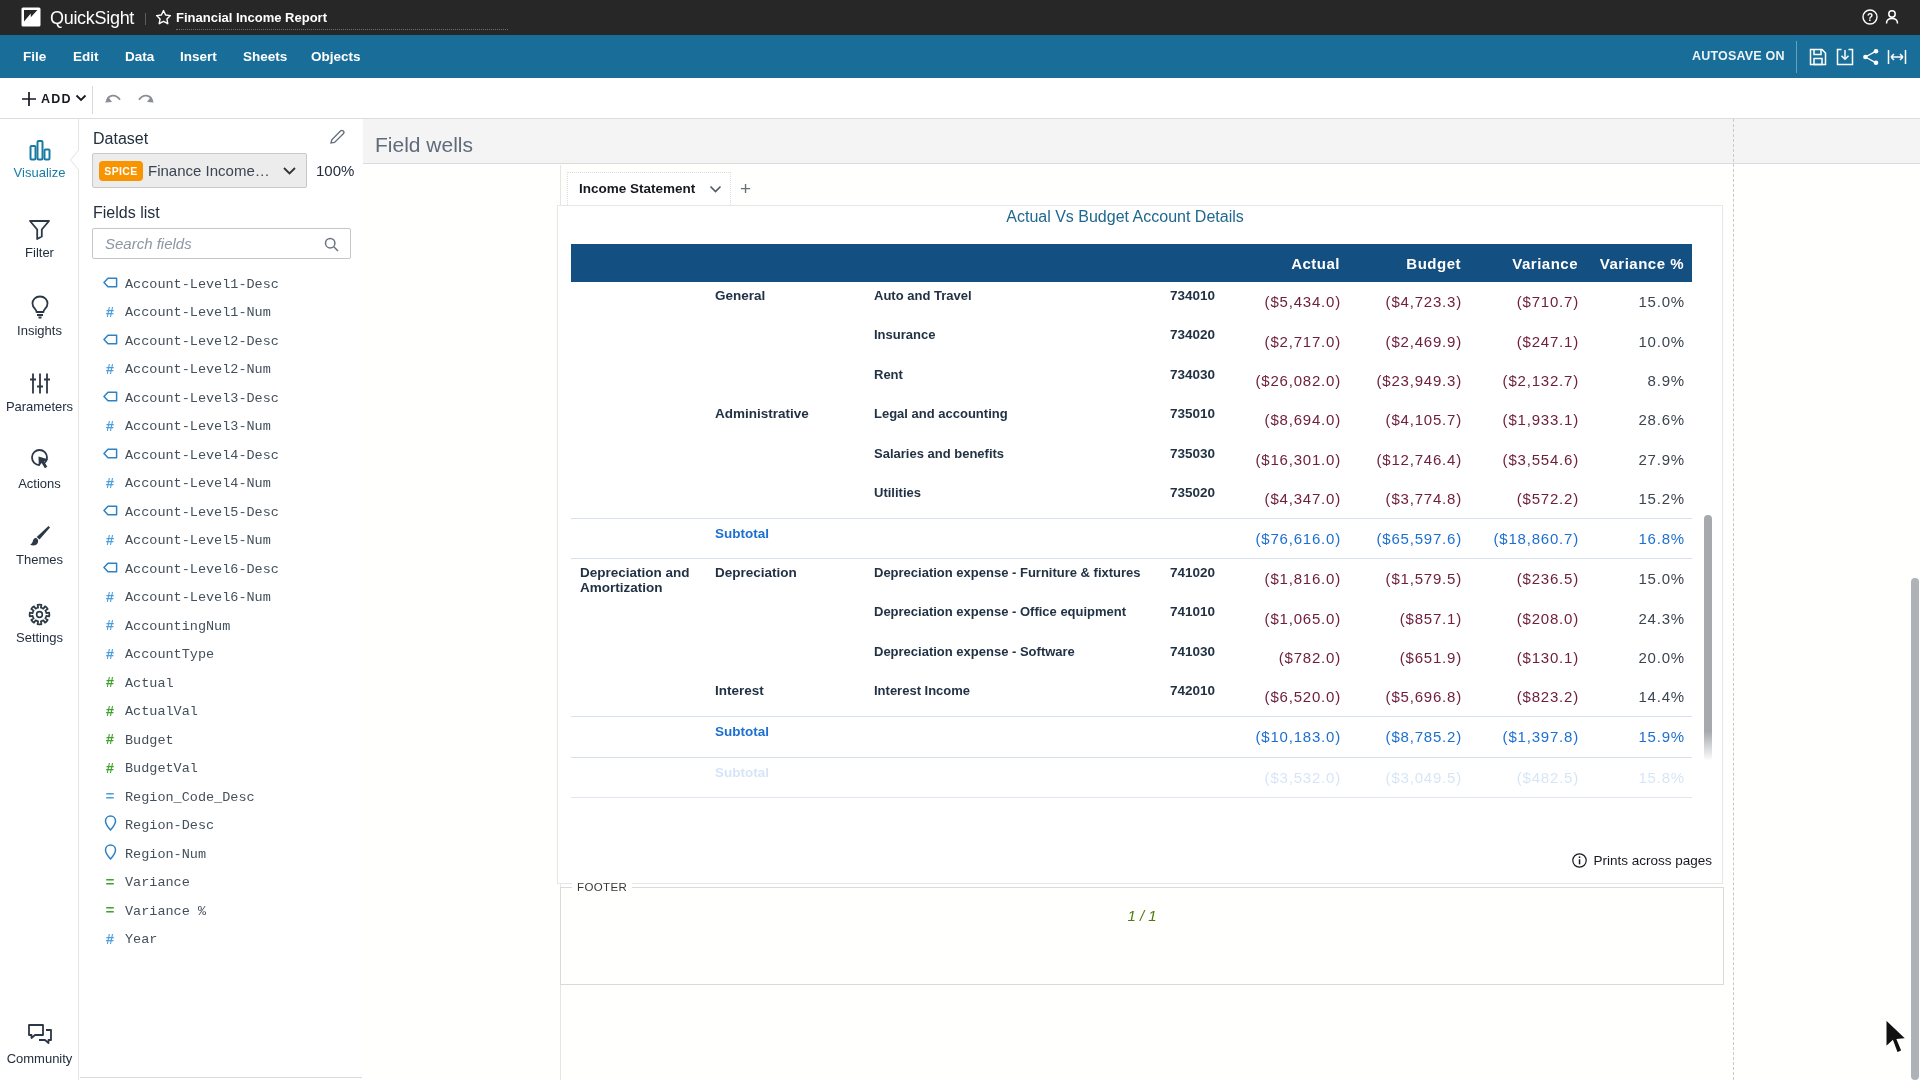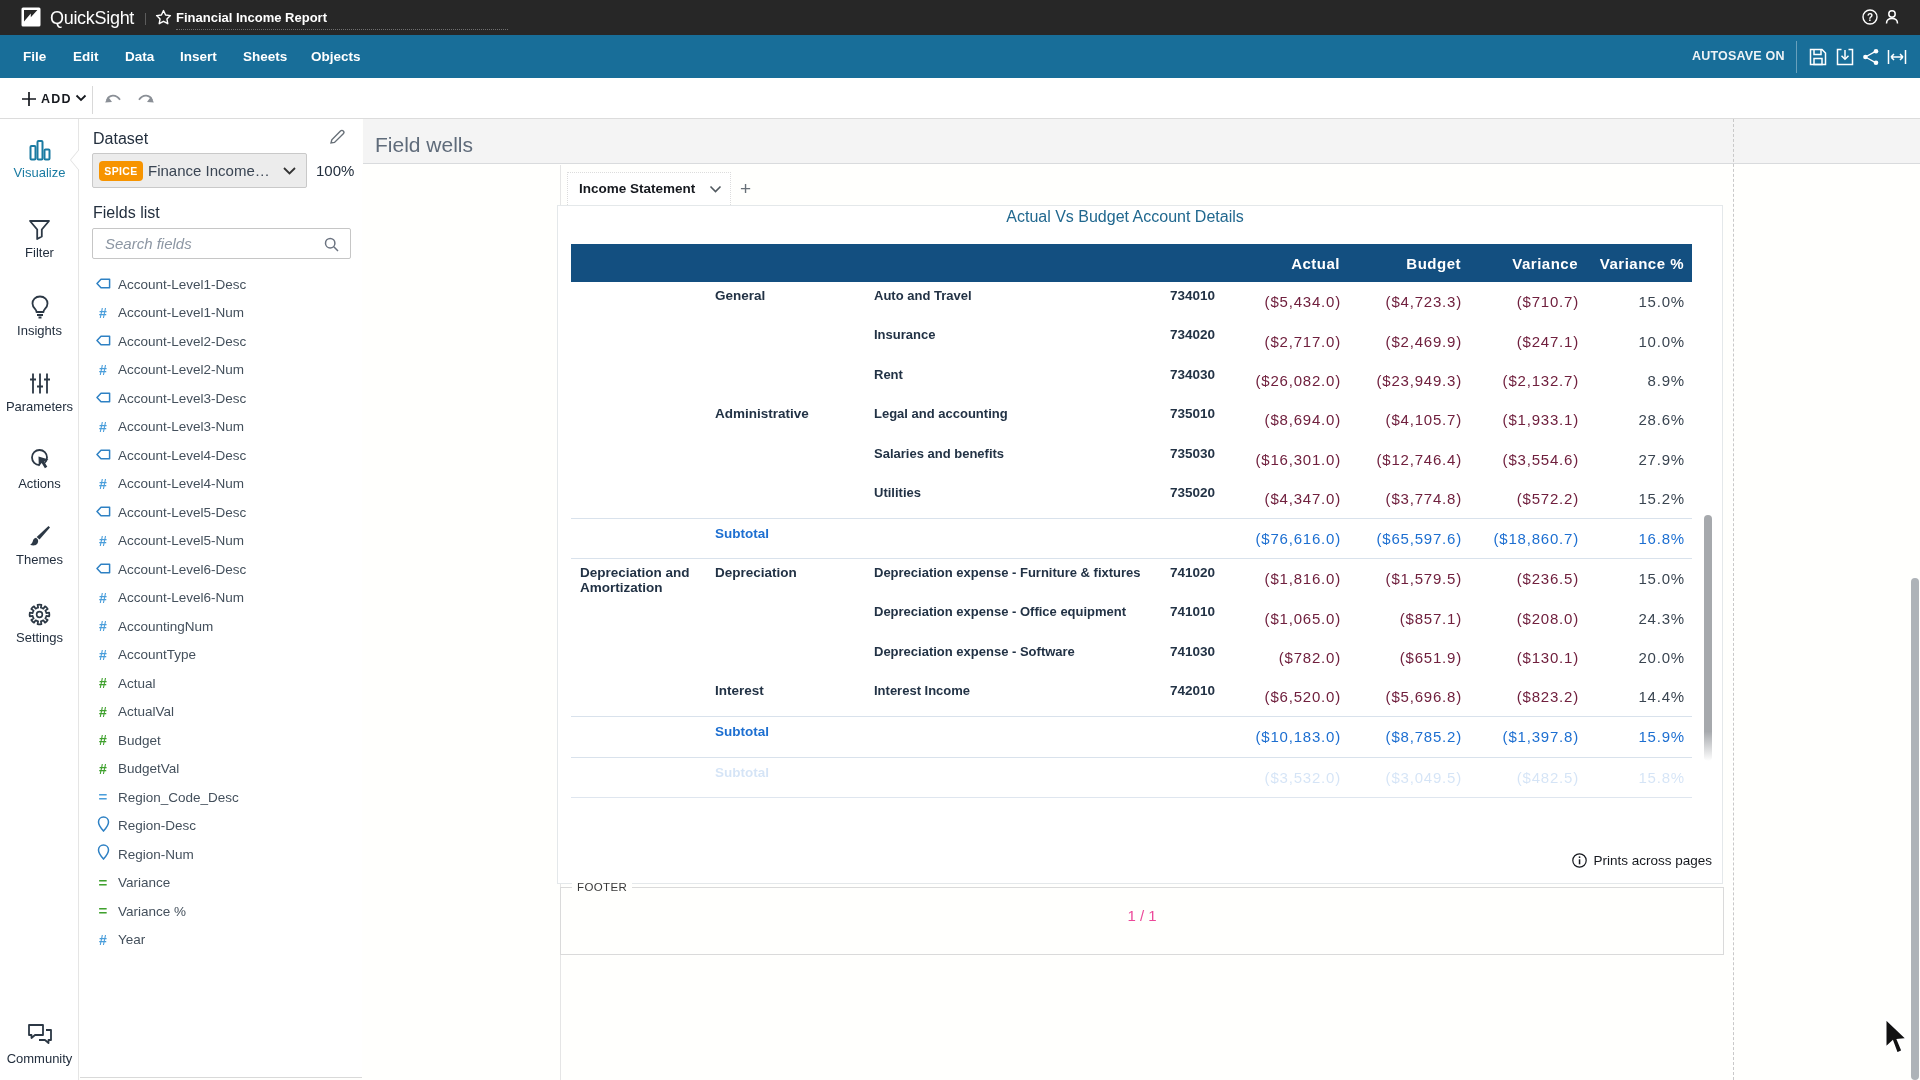--- a/index.html
+++ b/index.html
@@ -43,21 +43,21 @@
   #ds-box { position:absolute; left:12px; top:34px; width:215px; height:35px; background:#ececec; border:1px solid #c9c9c9; border-radius:2px; }
   #spice { position:absolute; left:6px; top:7px; width:44px; height:20px; background:#f79400; border-radius:4px;
       color:#fff; font-size:10.5px; font-weight:bold; text-align:center; line-height:20px; letter-spacing:0.4px;}
   #ds-name { position:absolute; left:55px; top:8px; font-size:15px; color:#3a4553; }
   #ds-chev { position:absolute; left:189px; top:12px; }
   #ds-pct { position:absolute; left:236px; top:43px; font-size:15px; color:#232f3e; }
   #fl-label { position:absolute; left:13px; top:85px; font-size:16px; color:#232f3e; }
   #searchbox { position:absolute; left:12px; top:109px; width:259px; height:31px; border:1px solid #c6c6c6; border-radius:2px; background:#fff; }
   #searchbox span { position:absolute; left:12px; top:6px; font-size:15px; font-style:italic; color:#8c96a3; }
   #searchbox svg { position:absolute; right:11px; top:8px; }
-  #fieldrows { position:absolute; left:0; top:151px; width:282px; }
+  #fieldrows { position:absolute; left:7px; top:151px; width:282px;font-family:Liberation Mono, monospace; }
   .frow { height:28.5px; display:flex; align-items:center; }
   .fico { width:16px; margin-left:15px; margin-right:7px; text-align:center; flex:none; font-weight:bold; }
   .ftext { font-size:13.5px; color:#44505c; white-space:nowrap; }
   .hashb { color:#4a9edb; font-size:14px; }
   .hashg { color:#3fa12e; font-size:14px; }
   .eqb { color:#4a9edb; font-size:15px; }
   .eqg { color:#3fa12e; font-size:15px; }
 
   
   #fieldwells { position:absolute; left:363px; top:119px; width:1557px; height:45px; background:#f4f4f4; border-bottom:1px solid #d9dbdd; }
@@ -90,23 +90,23 @@
   #tbl tr.sub td.slab { vertical-align:top; padding-top:7px; font-weight:bold; color:#1d6fd1; font-size:13.5px; }
   #tbl tr.sub td.num, #tbl tr.sub td.pct { color:#1d6fd1; }
   #tbl tr.fade { opacity:0.18; }
   #tblfade { position:absolute; left:1px; top:585px; width:1155px; height:55px;
      background:linear-gradient(to bottom, rgba(255,255,255,0), #ffffff 78%); }
   #tscroll { position:absolute; left:1146px; top:309px; width:8px; height:246px; border-radius:4px;
      background:linear-gradient(to bottom, #a6a9ad 0%, #a6a9ad 88%, rgba(166,169,173,0)); }
   #prints { position:absolute; right:10px; top:647px; font-size:13.5px; color:#16191f; }
 
   
-  #footerbox { position:absolute; left:560px; top:887px; width:1164px; height:68px; border:1px solid #dadada; }
+  #footerbox { position:absolute; left:560px; top:887px; width:1164px; height:98px; border:1px solid #dadada; }
   #footerbox .legend { position:absolute; left:11px; top:-7px; background:#fffffd; padding:0 5px; font-size:11.5px; color:#393939; letter-spacing:0.4px;}
-  #f11 { position:absolute; width:100%; text-align:center; top:19px; font-size:15px; color:#ec4899; }
+  #f11 { position:absolute; width:100%; text-align:center; top:19px; font-size:15px; color:#4d7c0f;font-style:italic; }
   #fcomp { position:absolute; width:100%; text-align:center; top:41px; font-size:14.5px; color:#1d53cb; font-weight:bold; font-style:italic; }
 
   #pagescroll { position:absolute; left:1911px; top:578px; width:8px; height:502px; background:#aeb3b8; border-radius:4px; }
 </style>
 </head>
 <body>
 
 <div id="topbar">
   <svg id="qslogo" viewBox="0 0 20 20">
     <rect x="0.5" y="0.5" width="19" height="19" rx="1.5" fill="#fff"></rect>

